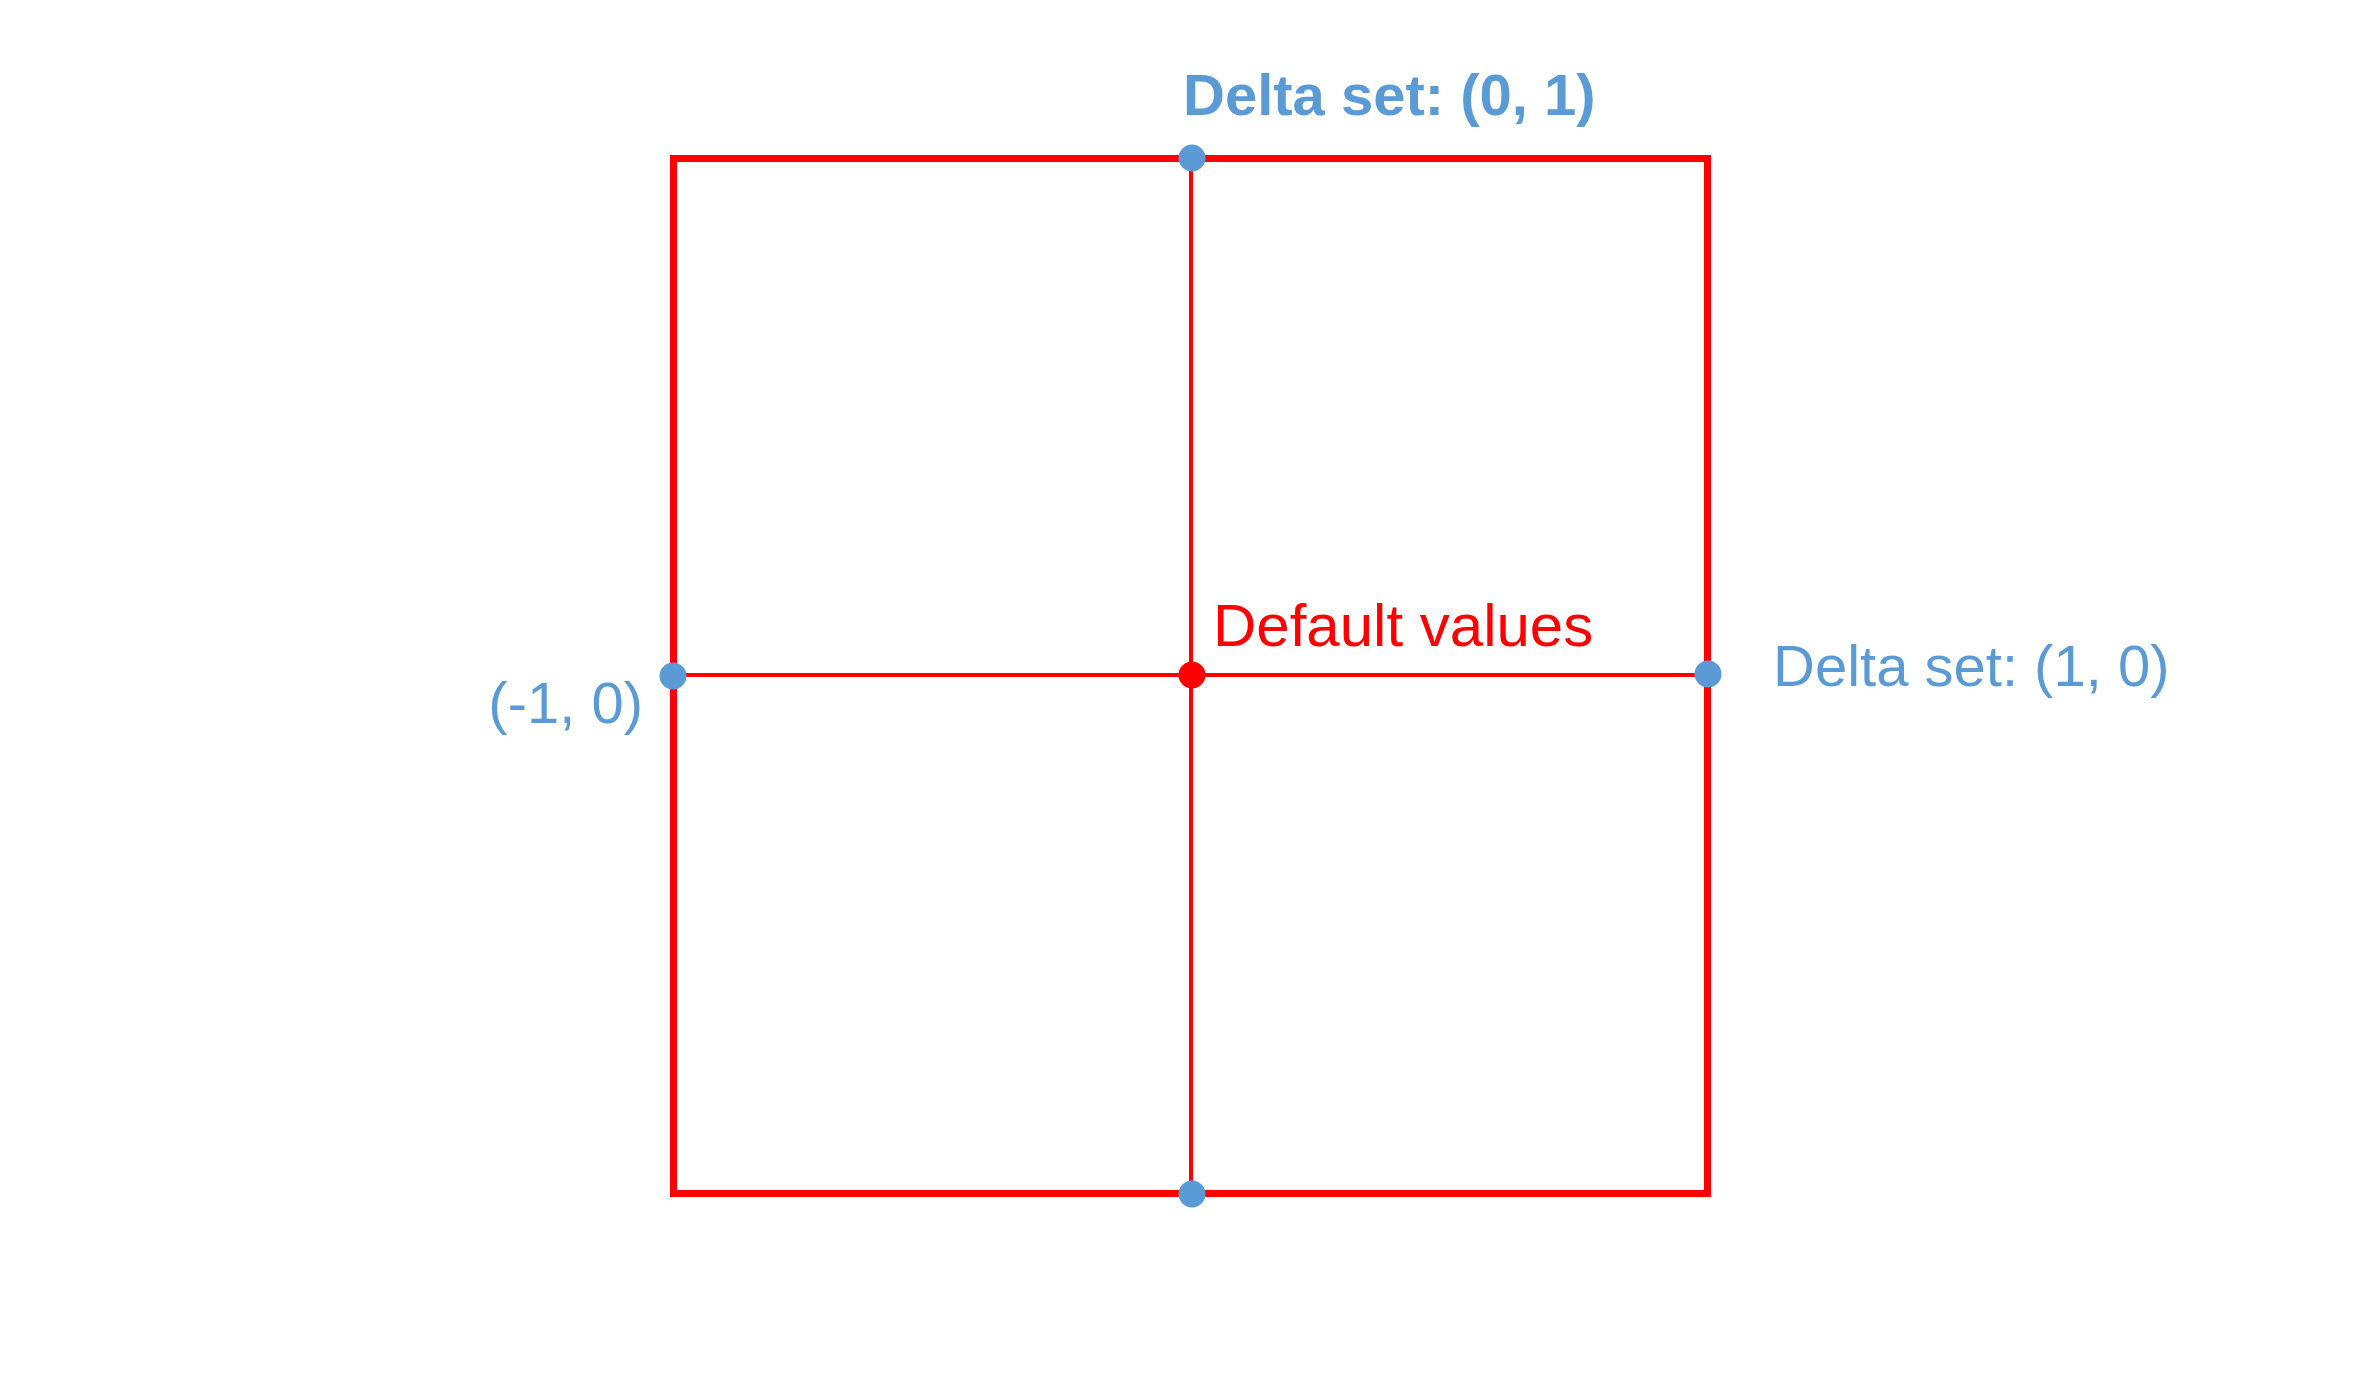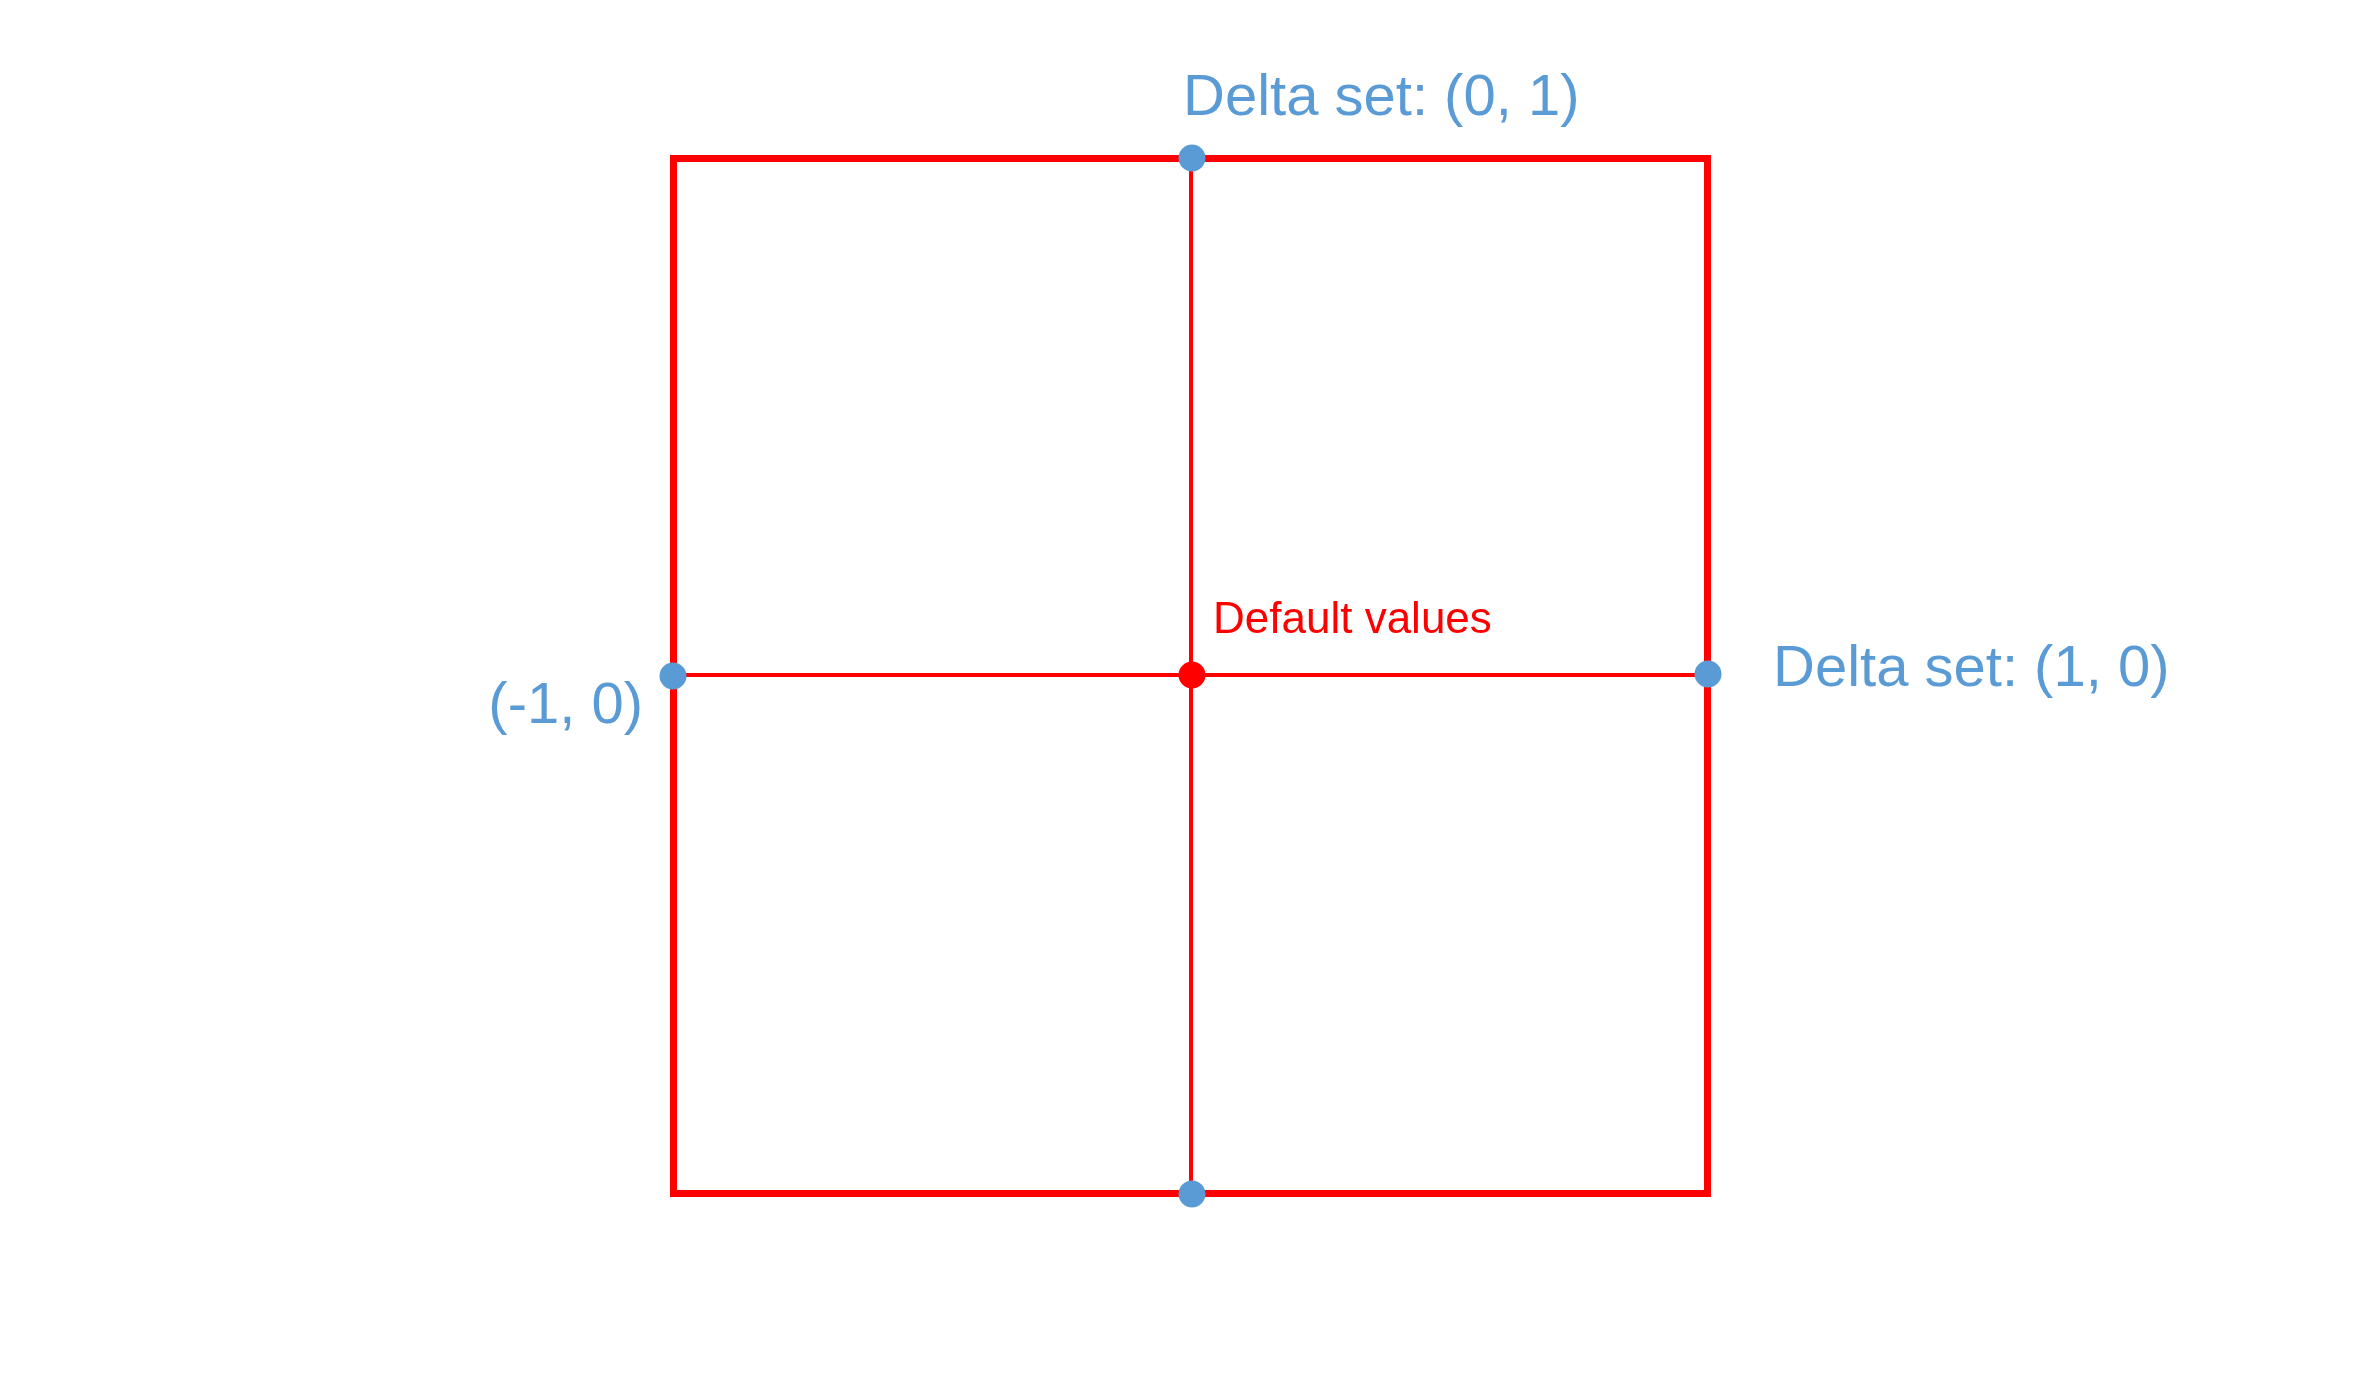--- a/index.html
+++ b/index.html
@@ -34,22 +34,22 @@
   .dot.pos-bottom { left: 1192px; top: 1194px; }
   .dot.pos-left   { left: 673px;  top: 676px; }
   .dot.pos-right  { left: 1708px; top: 674px; }
   .dot.pos-center { left: 1192px; top: 675px; }
   .label {
     position: absolute;
     line-height: 1;
     white-space: nowrap;
   }
   .label.blue { color: var(--blue, #5b9bd5); font-size: 58px; }
-  .label.red  { color: var(--red, #ff0000);  font-size: 44px; }
-  .label.pos-top        { left: 1183px; top: 66px; }
+  .label.red  { color: var(--red, #ff0000);  font-size: 60px; }
+  .label.pos-top        { left: 1183px; top: 66px; font-weight: bold; }
   .label.pos-bottom     { left: 1188px; top: 1251px; }
   .label.pos-right      { left: 1773px; top: 637px; }
   .label.pos-left-1     { right: 1732px; top: 586px; text-align: right; }
   .label.pos-left-2     { right: 1732px; top: 674px; text-align: left; }
   .label.pos-center     { left: 1213px; top: 596px; }
 </style>
 </head>
 <body>
 
 <div class="canvas">

